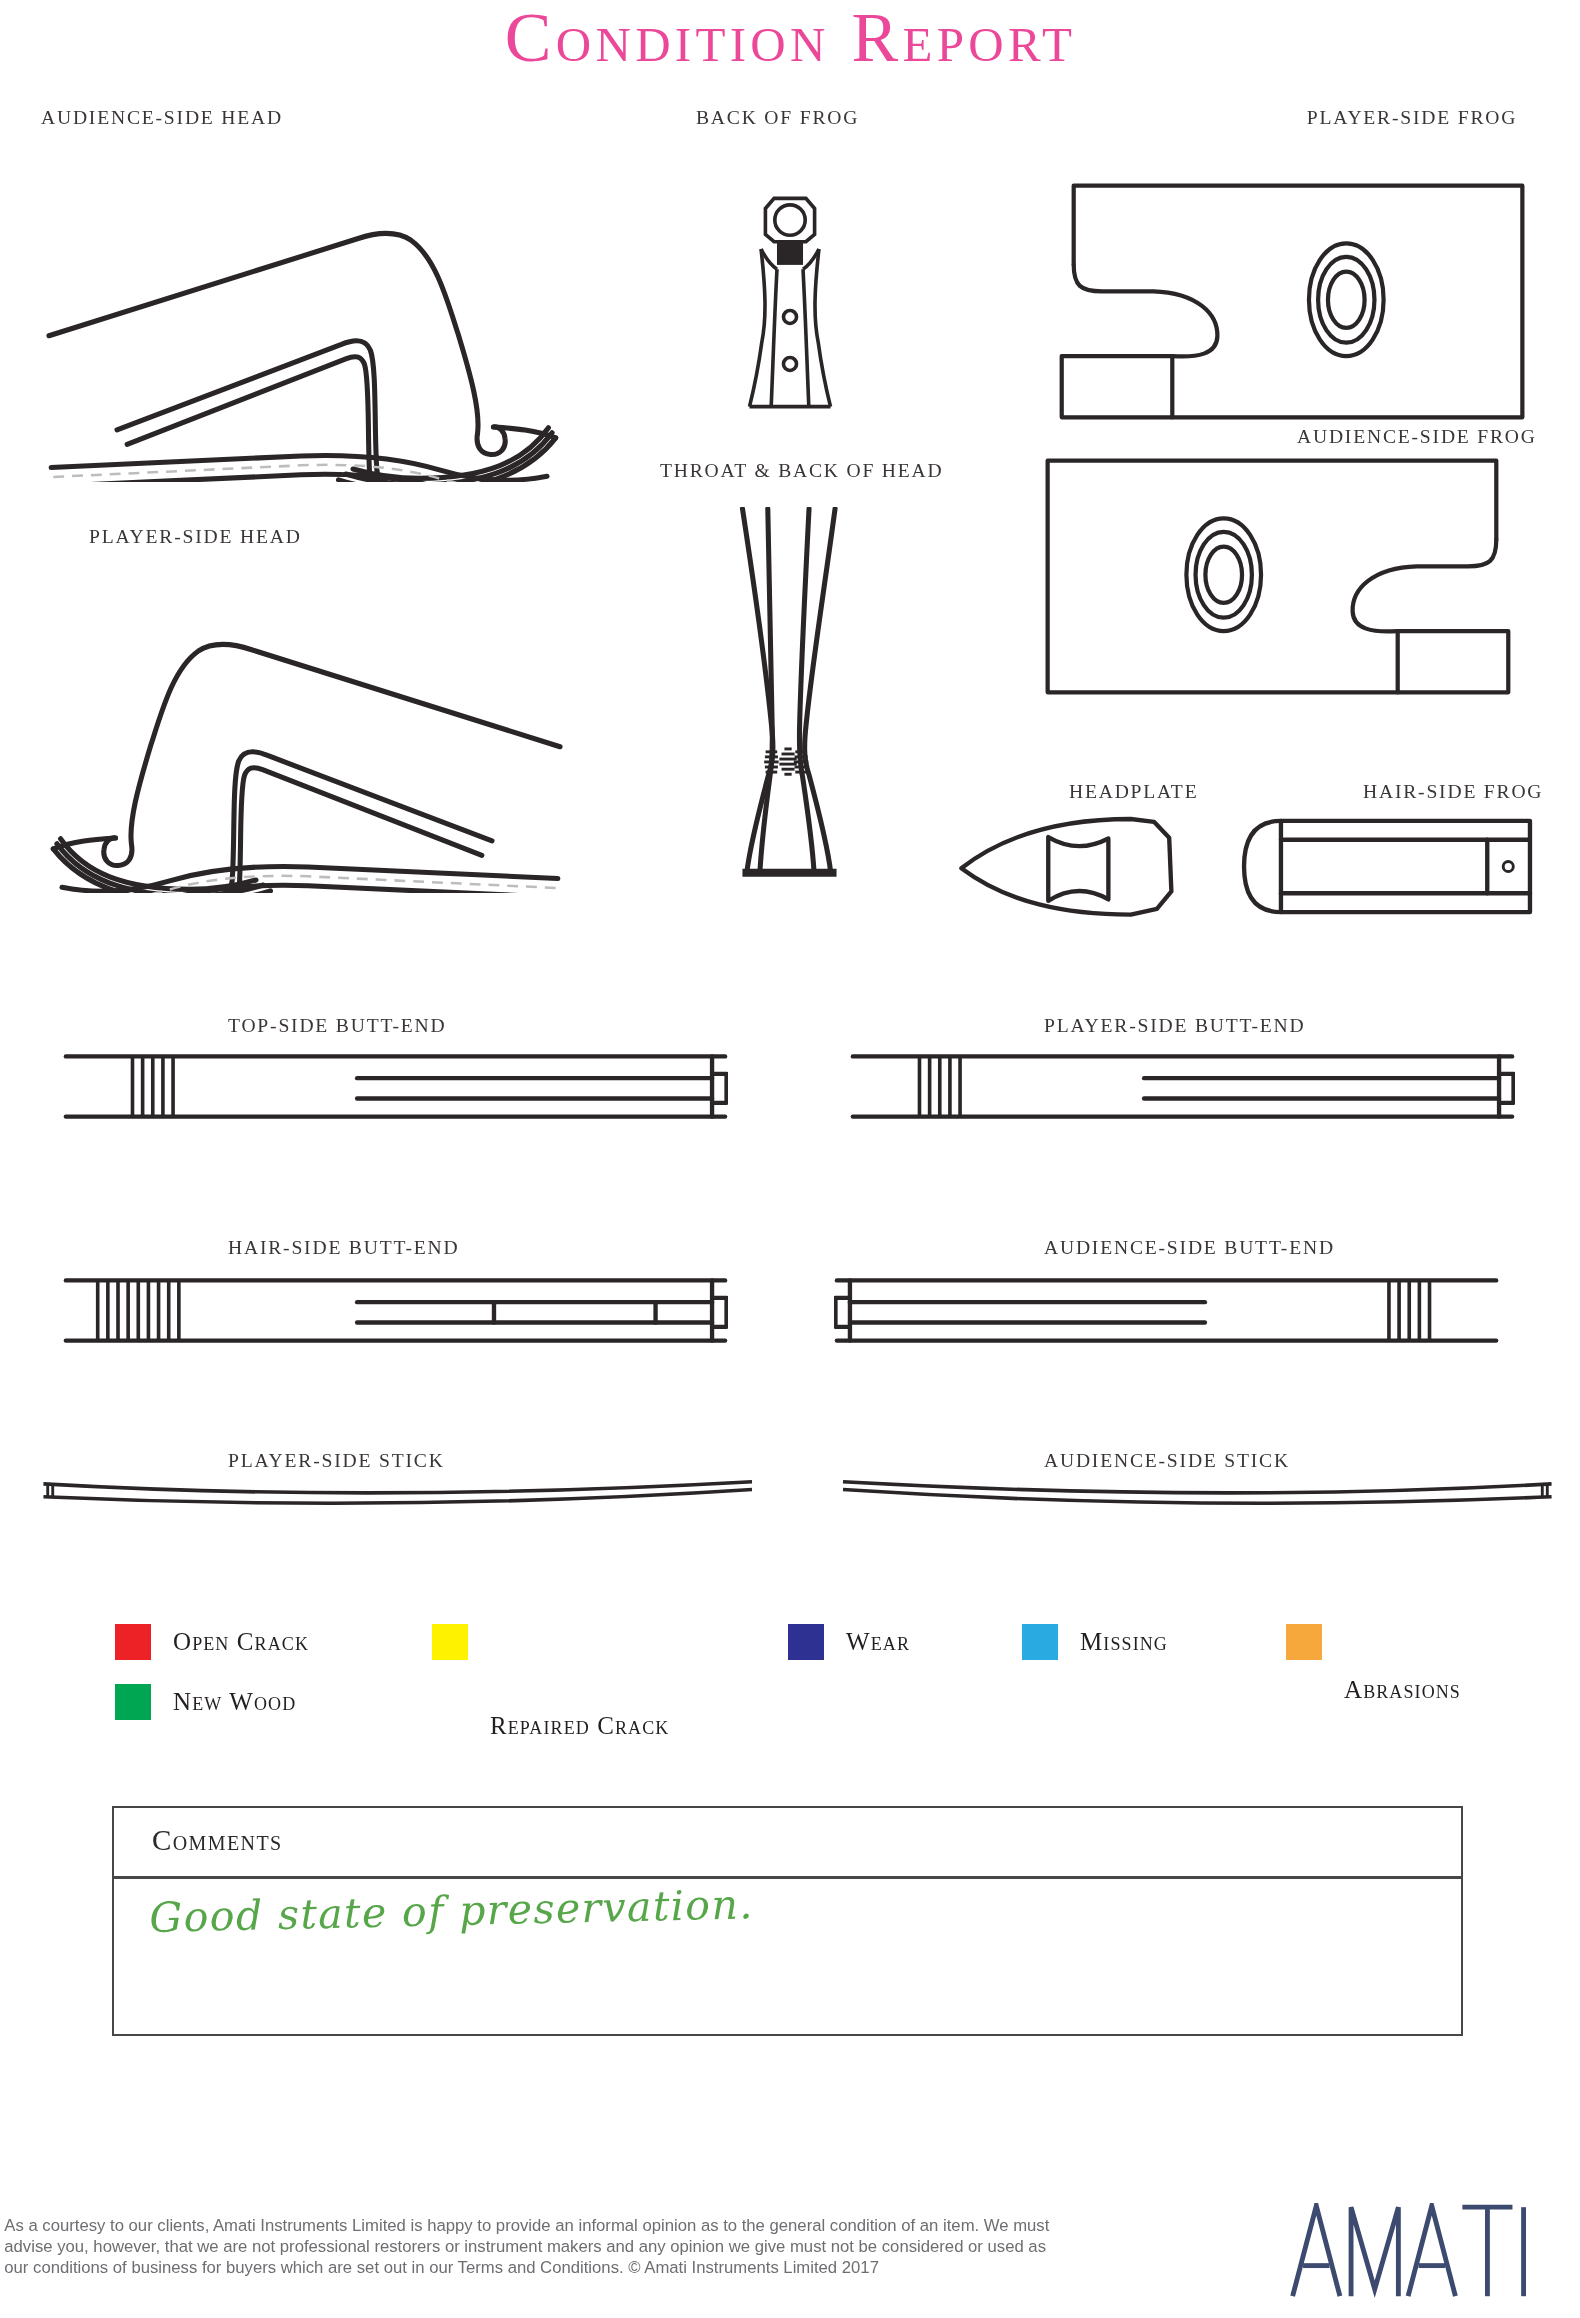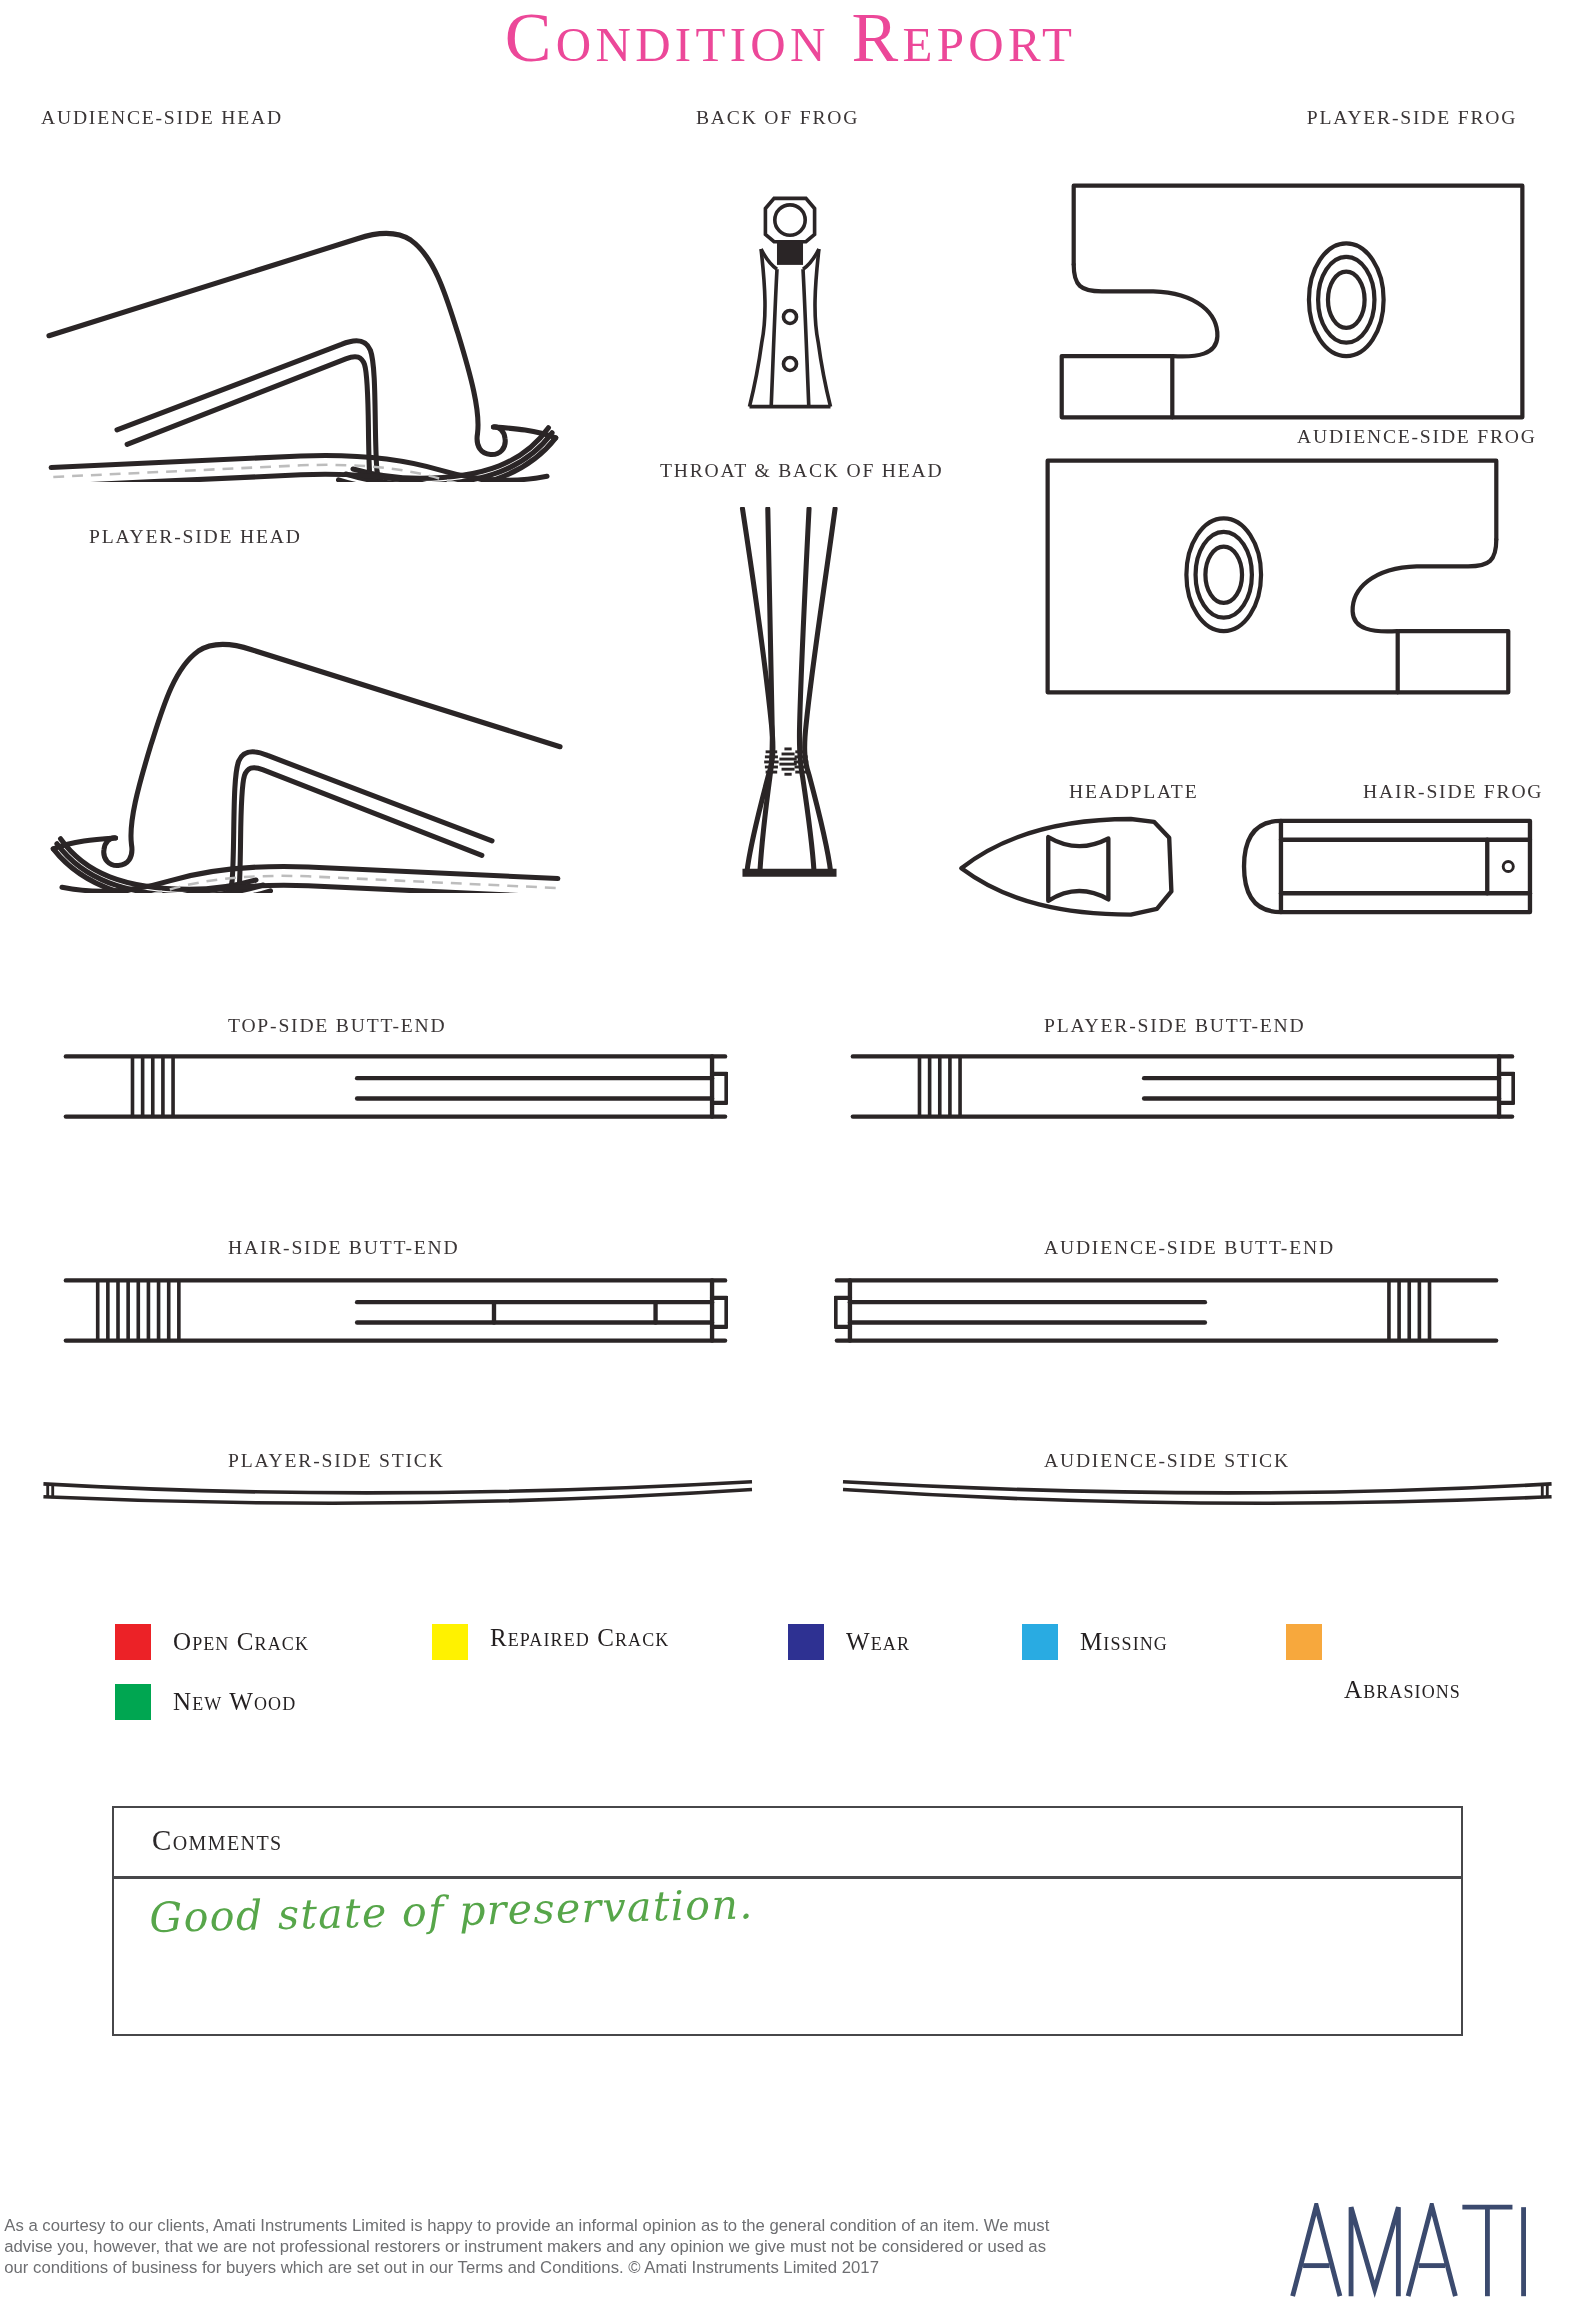--- a/index.html
+++ b/index.html
@@ -212,21 +212,21 @@
   </svg>
   <div class="abs label center" style="left:1044px;top:1450px;width:290px;">AUDIENCE-SIDE STICK</div>
   <svg class="abs diagram" style="left:834px;top:1476px;" width="728" height="30" viewBox="0 0 1010 42">
     <use href="#d-stick" transform="translate(1010,0) scale(-1,1)"></use>
   </svg>
 
   <div class="abs legend-swatch" style="left: 115px; top: 1624px; background-color: rgb(236, 34, 39);"></div>
   <div class="abs legend-label" style="left:173px;top:1624px;">Open Crack</div>
 
   <div class="abs legend-swatch" style="left: 432px; top: 1624px; background-color: rgb(255, 242, 0);"></div>
-  <div class="abs legend-label" style="left:490px;top:1620px;">Repaired Crack</div>
+  <div class="abs legend-label" style="left:490px;top:1708px;">Repaired Crack</div>
 
   <div class="abs legend-swatch" style="left: 788px; top: 1624px; background-color: rgb(46, 49, 146);"></div>
   <div class="abs legend-label" style="left:846px;top:1624px;">Wear</div>
 
   <div class="abs legend-swatch" style="left: 1022px; top: 1624px; background-color: rgb(41, 171, 226);"></div>
   <div class="abs legend-label" style="left:1080px;top:1624px;">Missing</div>
 
   <div class="abs legend-swatch" style="left: 1286px; top: 1624px; background-color: rgb(247, 168, 61);"></div>
   <div class="abs legend-label" style="left:1344px;top:1672px;">Abrasions</div>
 

